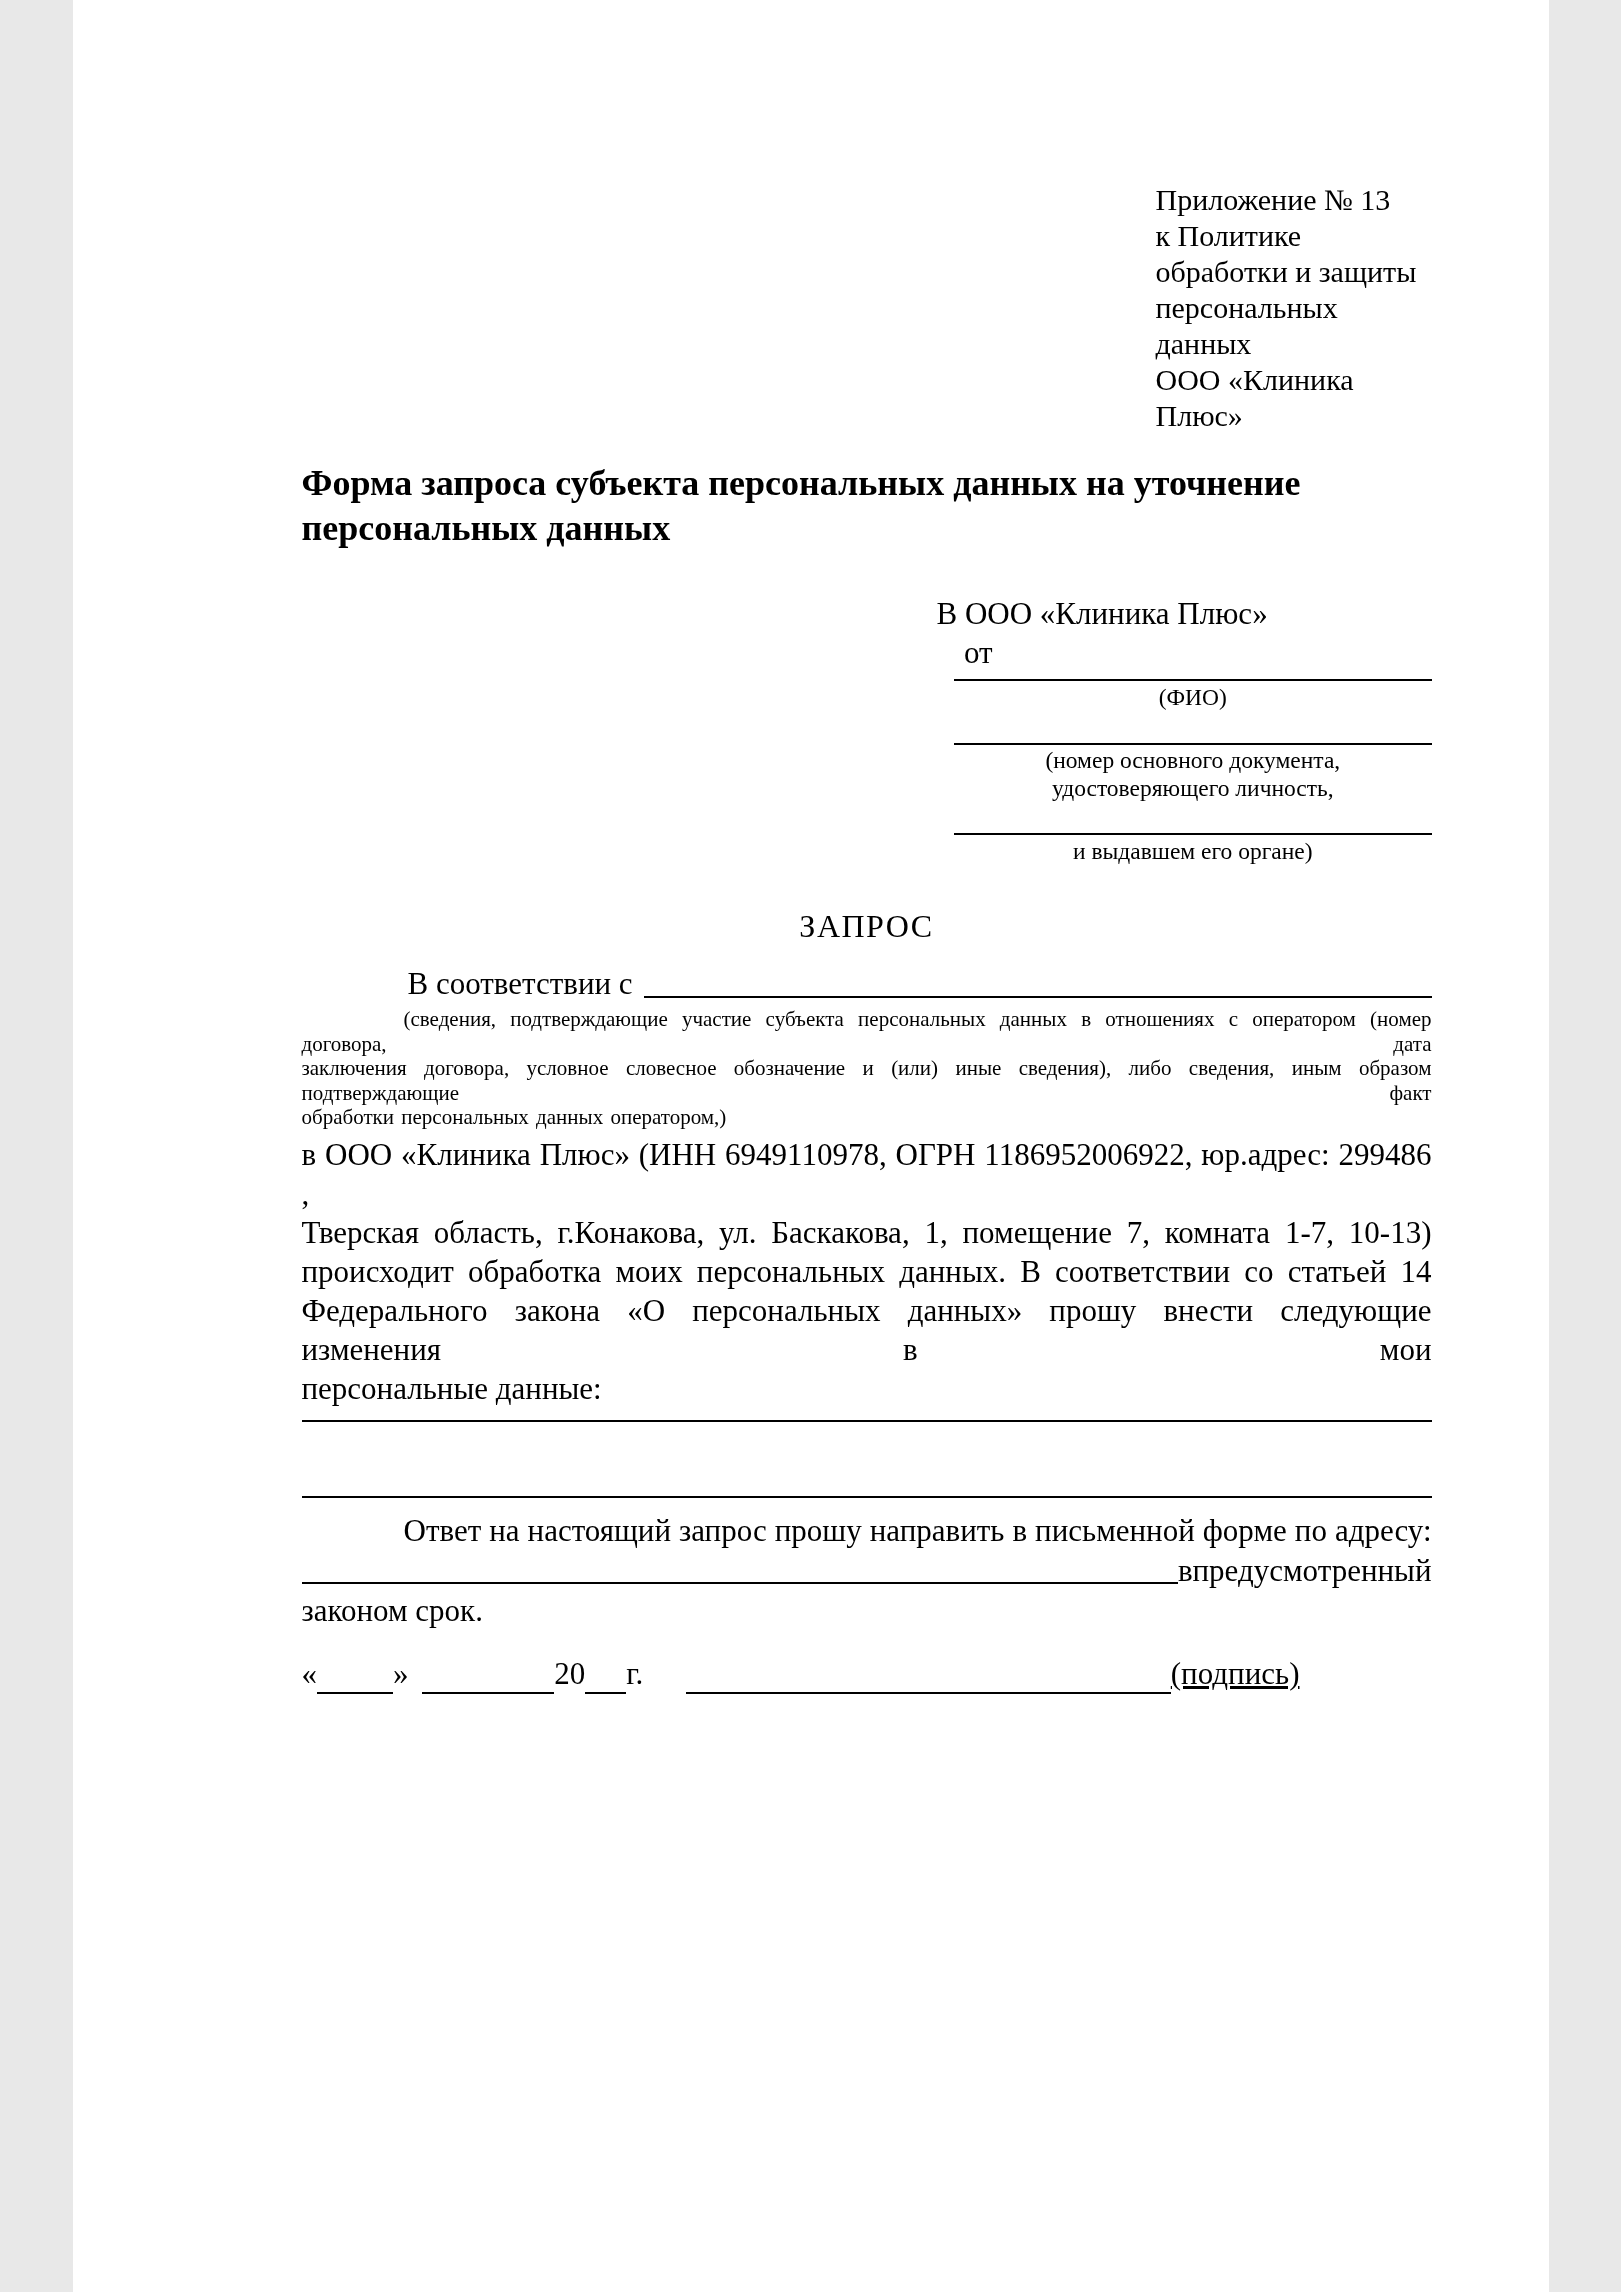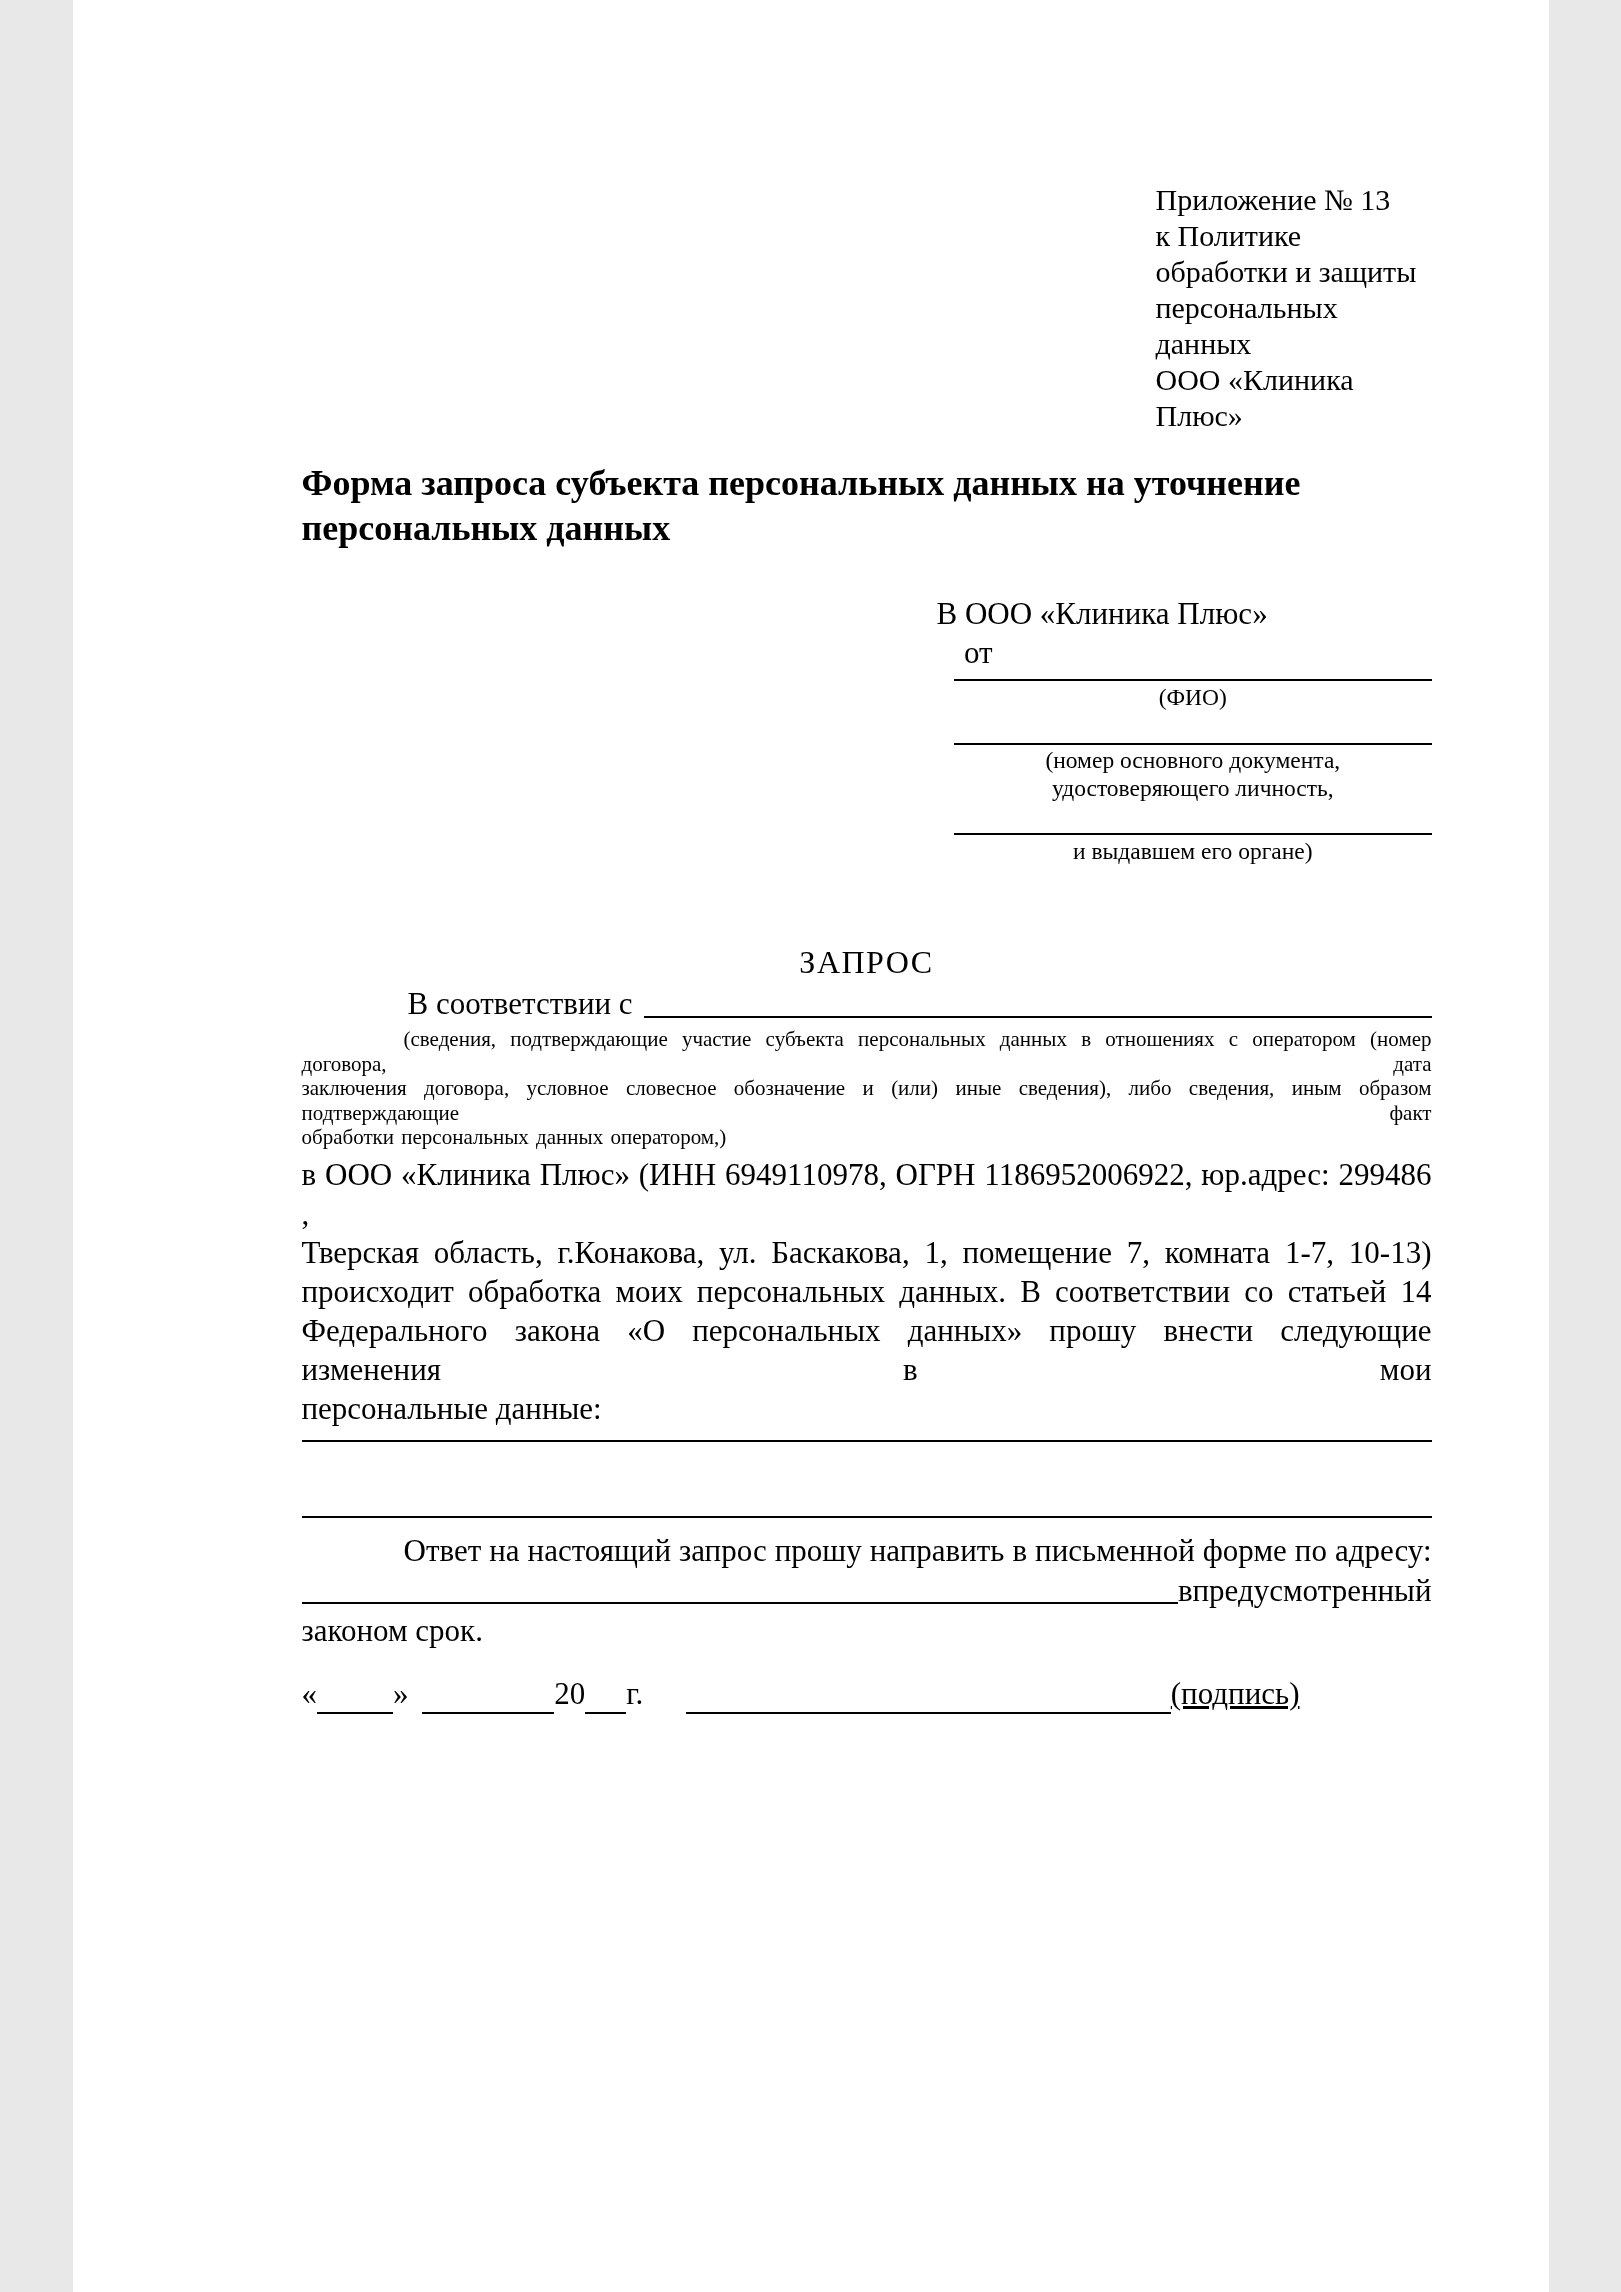--- a/index.html
+++ b/index.html
@@ -27,23 +27,23 @@
   
   .addressee { margin-top: 43px; margin-left: 635px; }
   .addr-org  { line-height: 39px; font-family: Liberation Serif, serif; }
   .addr-from { line-height: 39px; padding-left: 27.4px; }
   .field .rule { margin-left: 17.6px; }
   .field-first .rule { margin-top: 6.9px; }
   .field-next  .rule { margin-top: 31px; }
   .field .caption { margin: 2.9px 0 0 17.6px; font-size: 23.5px; line-height: 27.4px; text-align: center; }
 
   
-  .request-heading { margin-top: 76px; font-size: 32px; line-height: 40px; letter-spacing: 1.5px; text-align: center; }
+  .request-heading { margin-top: 40px; font-size: 32px; line-height: 40px; letter-spacing: 1.5px; text-align: center; }
 
-  .intro-line { display: flex; margin-top: 2px; line-height: 40px; }
+  .intro-line { display: flex; margin-top: 18px; line-height: 40px; }
   .intro-line .prefix { padding-left: 106px; white-space: nowrap; }
   .intro-line .fill { flex: 1; border-bottom: 2.9px solid #000; margin: 0 0 5.9px 11.8px; }
 
   .small-print { margin-top: 3.9px; font-size: 21px; line-height: 24.5px; }
   .small-print .sline { text-align: justify; text-align-last: justify; word-spacing: 2px; }
   .small-print .sline-first { text-indent: 102px; }
   .small-print .sline-last { text-align: left; text-align-last: left; }
 
   .body-text { margin-top: 4.9px; line-height: 39px; }
   .body-text .bline { text-align: justify; text-align-last: justify; }

